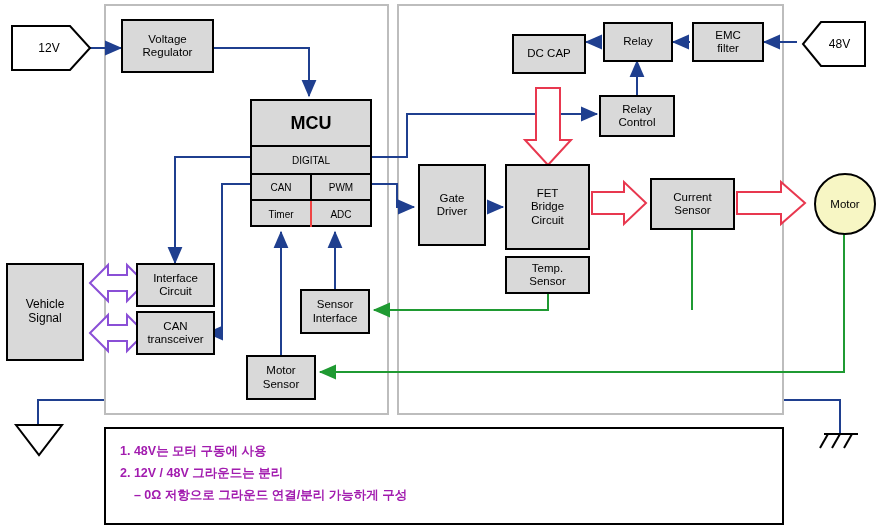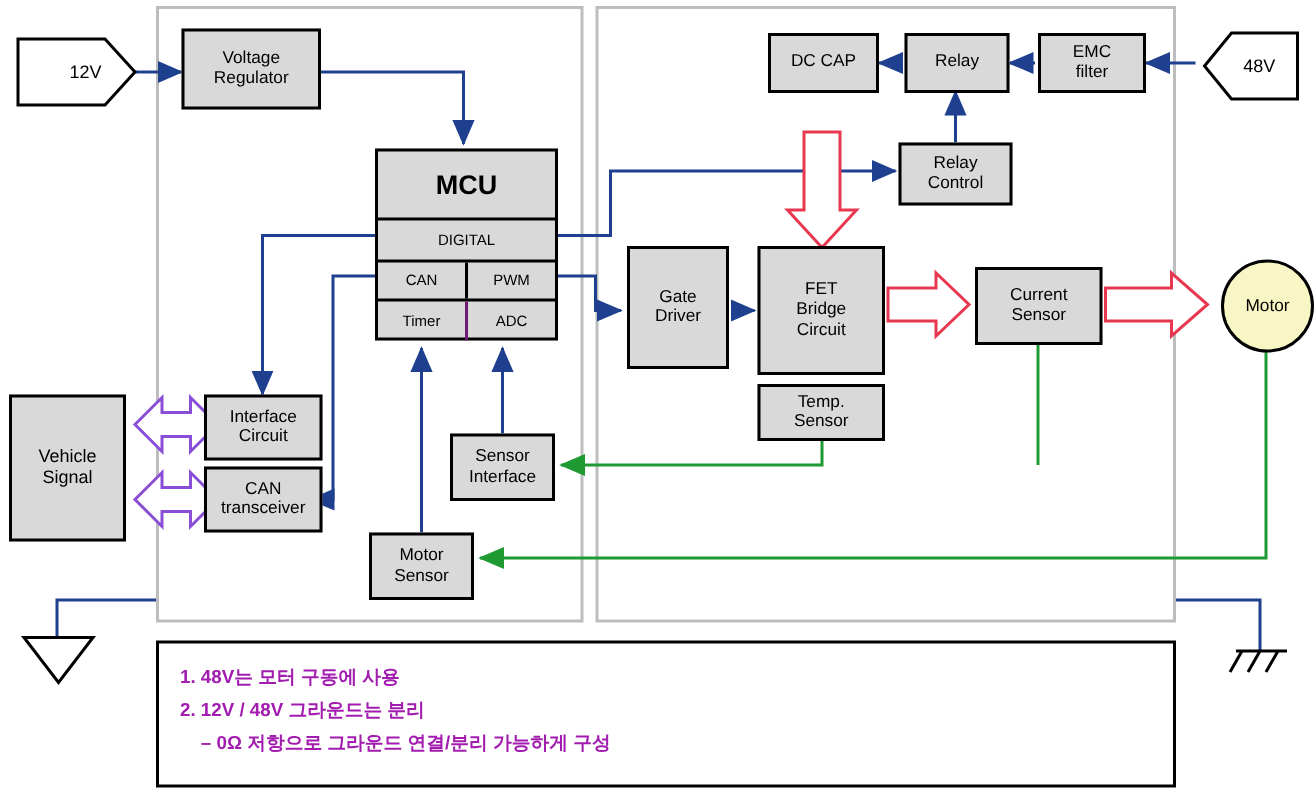--- a/index.html
+++ b/index.html
@@ -97,21 +97,21 @@
     <polygon points="16,425 62,425 39,455" fill="#ffffff" stroke="#000" stroke-width="2"></polygon>
 
     <g stroke="#000" stroke-width="2" fill="none">
       <path d="M824,434 L858,434"></path>
       <path d="M828,434 L820,448"></path>
       <path d="M840,434 L832,448"></path>
       <path d="M852,434 L844,448"></path>
     </g>
   </svg>
 
-  <div class="pent" style="left:24px;top:26px;width:66px;height:44px;">
+  <div class="pent" style="left:16px;top:26px;width:66px;height:44px;">
     <span>12V</span>
   </div>
   <div class="pent" style="left:812px;top:22px;width:55px;height:44px;">
     <span>48V</span>
   </div>
 
   <div class="blk" style="left:121px;top:19px;width:93px;height:54px;">
     <span>
       <span>Voltage</span>
       <span>Regulator</span>
@@ -127,21 +127,21 @@
     </div>
     <div style="display:flex;height:26px;border-bottom:2px solid #000;box-sizing:border-box;">
       <div style="flex:1;display:flex;align-items:center;justify-content:center;font-size:10px;border-right:2px solid #000;box-sizing:border-box;">
         <span>CAN</span>
       </div>
       <div style="flex:1;display:flex;align-items:center;justify-content:center;font-size:10px;">
         <span>PWM</span>
       </div>
     </div>
     <div style="display:flex;height:26px;">
-      <div style="flex:1;display:flex;align-items:center;justify-content:center;font-size:10px;border-right:2px solid #701a75;box-sizing:border-box;">
+      <div style="flex:1;display:flex;align-items:center;justify-content:center;font-size:10px;border-right:2px solid #ef4444;box-sizing:border-box;">
         <span>Timer</span>
       </div>
       <div style="flex:1;display:flex;align-items:center;justify-content:center;font-size:10px;">
         <span>ADC</span>
       </div>
     </div>
   </div>
 
   <div class="blk" style="left:136px;top:263px;width:79px;height:44px;">
     <span>
@@ -200,21 +200,21 @@
     </span>
   </div>
 
   <div class="blk" style="left:650px;top:178px;width:85px;height:52px;">
     <span>
       <span>Current</span>
       <span>Sensor</span>
     </span>
   </div>
 
-  <div class="blk" style="left:512px;top:22px;width:74px;height:40px;">
+  <div class="blk" style="left:512px;top:34px;width:74px;height:40px;">
     <span>DC CAP</span>
   </div>
 
   <div class="blk" style="left:603px;top:22px;width:70px;height:40px;">
     <span>Relay</span>
   </div>
 
   <div class="blk" style="left:692px;top:22px;width:72px;height:40px;">
     <span>
       <span>EMC</span>

